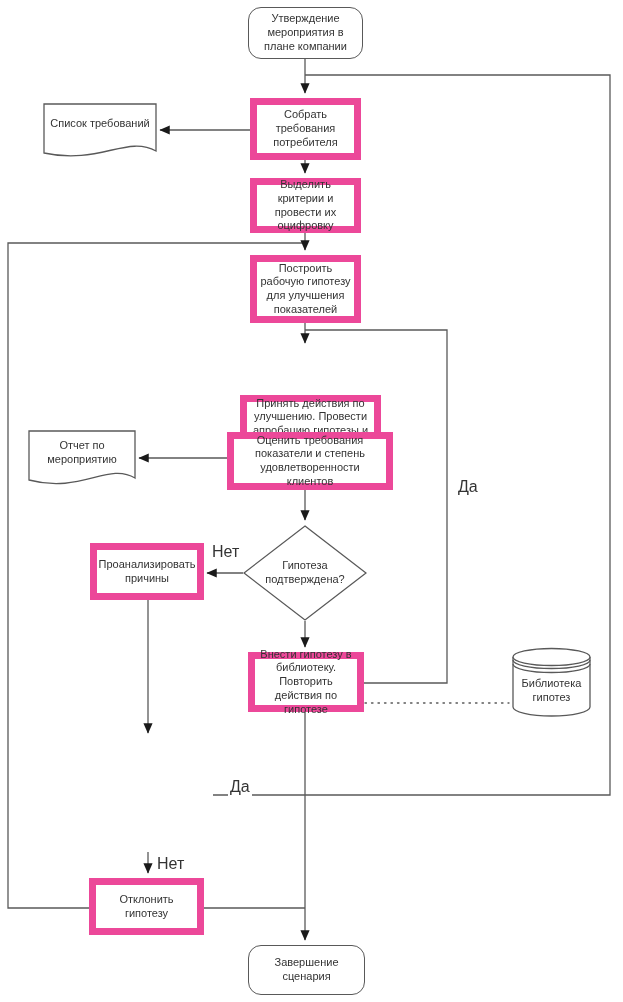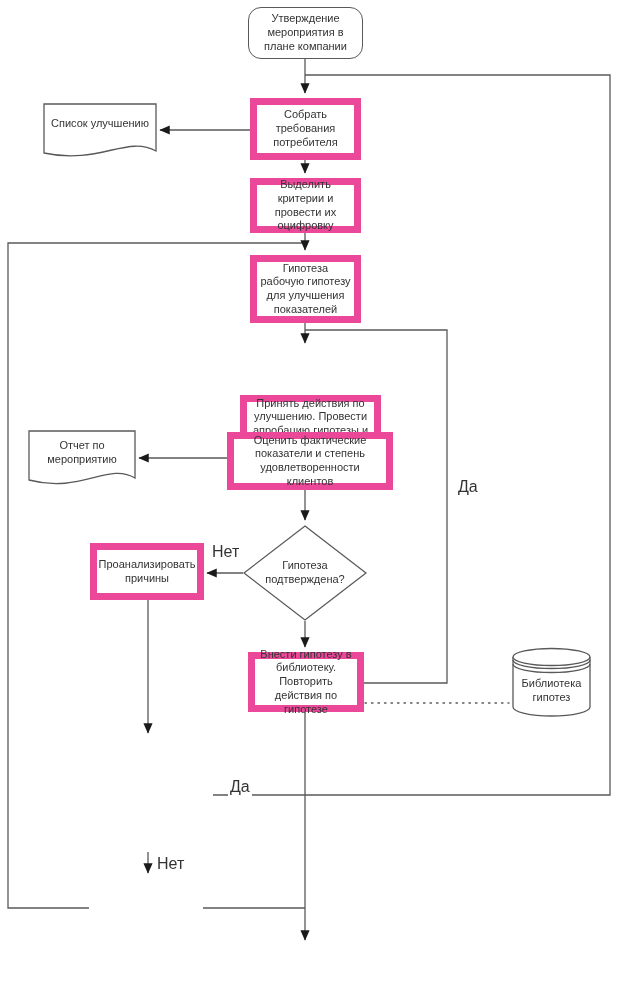--- a/index.html
+++ b/index.html
@@ -62,37 +62,37 @@
   </div>
 
   <div class="node process" style="left:250px;top:98px;width:111px;height:62px;">
     <span>Собрать требования потребителя</span>
   </div>
 
   <div class="node shape" style="left:43px;top:103px;width:114px;height:58px;">
     <svg width="114" height="58" viewBox="0 0 114 58">
       <path d="M1,1 L113,1 L113,48 C84,32 56,62 1,50 Z" fill="#ffffff" stroke="#595959" stroke-width="1.3"></path>
     </svg>
-    <div class="lbl" style="top:0;height:42px;">Список улучшению</div>
+    <div class="lbl" style="top:0;height:42px;">Список требований</div>
   </div>
 
   <div class="node process" style="left:250px;top:178px;width:111px;height:55px;">
     <span>Выделить критерии и провести их оцифровку</span>
   </div>
 
   <div class="node process" style="left:250px;top:255px;width:111px;height:68px;">
-    <span>Гипотеза рабочую гипотезу для улучшения показателей</span>
+    <span>Построить рабочую гипотезу для улучшения показателей</span>
   </div>
 
   <div class="node process" style="left:240px;top:348px;width:141px;height:58px;margin-top:47px;">
     <span>Принять действия по улучшению. Провести апробацию гипотезы и подходов</span>
   </div>
 
   <div class="node process" style="left:227px;top:432px;width:166px;height:58px;">
-    <span>Оценить фактические показатели и степень удовлетворенности клиентов</span>
+    <span>Оценить требования показатели и степень удовлетворенности клиентов</span>
   </div>
 
   <div class="node shape" style="left:28px;top:430px;width:108px;height:60px;">
     <svg width="108" height="60" viewBox="0 0 108 60">
       <path d="M1,1 L107,1 L107,48 C80,32 53,64 1,50 Z" fill="#ffffff" stroke="#595959" stroke-width="1.3"></path>
     </svg>
     <div class="lbl" style="top:2px;height:42px;">Отчет по мероприятию</div>
   </div>
 
   <div class="node shape" style="left:243px;top:525px;width:124px;height:96px;">
@@ -114,20 +114,26 @@
     <svg width="79" height="70" viewBox="0 0 79 70">
       <path d="M1,10 L1,60 A38.5,9 0 0 0 78,60 L78,10" fill="#ffffff" stroke="#595959" stroke-width="1.3"></path>
       <ellipse cx="39.5" cy="10" rx="38.5" ry="8.5" fill="#ffffff" stroke="#595959" stroke-width="1.3"></ellipse>
       <path d="M1,13 A38.5,8.5 0 0 0 78,13" fill="none" stroke="#595959" stroke-width="1.3"></path>
       <path d="M1,17 A38.5,8.5 0 0 0 78,17" fill="none" stroke="#595959" stroke-width="1.3"></path>
     </svg>
     <div class="lbl" style="top:24px;height:40px;">Библиотека гипотез</div>
   </div>
 
 
+  <div class="node process" style="left:89px;top:878px;width:115px;height:57px;">
+    <span>Отклонить гипотезу</span>
+  </div>
 
+  <div class="node terminator" style="left:248px;top:945px;width:117px;height:50px;">
+    <span>Завершение сценария</span>
+  </div>
 
   <div class="edge-label" style="left:456px;top:478px;">Да</div>
   <div class="edge-label" style="left:210px;top:543px;">Нет</div>
   <div class="edge-label" style="left:228px;top:778px;">Да</div>
   <div class="edge-label" style="left:155px;top:855px;">Нет</div>
 
 </div>
 
 </body></html>

